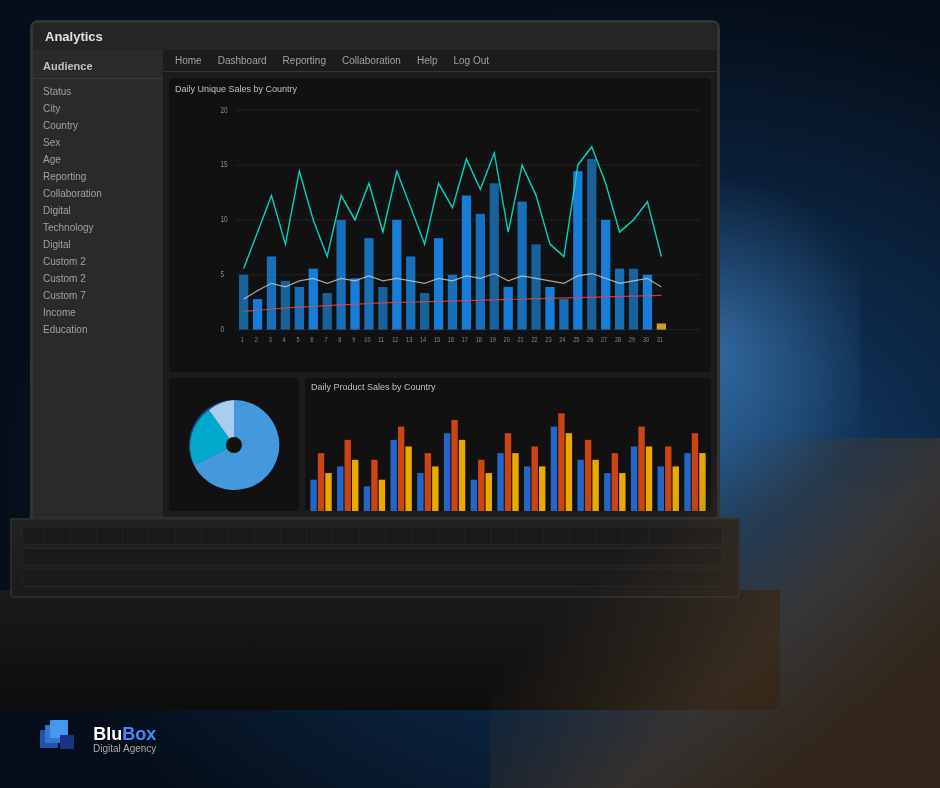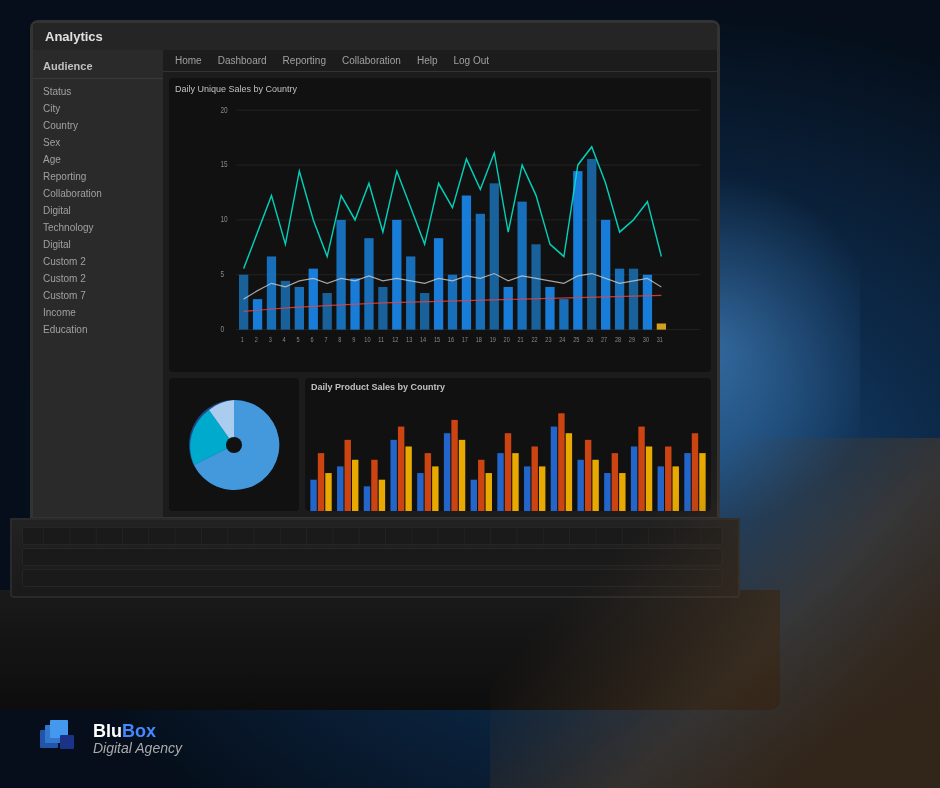--- a/index.html
+++ b/index.html
@@ -169,21 +169,20 @@
     .bar-chart-svg {
       width: 100%;
       height: 100%;
     }
 
     
     .bottom-charts {
       display: flex;
       gap: 6px;
       flex: 0 0 130px;
-      font-weight: bold;
     }
 
     .bottom-chart-left {
       flex: 0 0 130px;
       background: #111;
       border-radius: 4px;
       display: flex;
       align-items: center;
       justify-content: center;
     }
@@ -255,36 +254,36 @@
     }
 
     .logo-icon {
       width: 45px;
       height: 38px;
     }
 
     .logo-text {
       display: flex;
       flex-direction: column;
+      align-items: center;
     }
 
     .logo-name {
       font-size: 18px;
       font-weight: bold;
       color: #ffffff;
       line-height: 1;
     }
 
     .logo-name .blu { color: #ffffff; }
     .logo-name .box { color: #4488ff; }
 
     .logo-subtitle {
-      font-size: 14px;
+      font-size: 10px;
       color: #aaaaaa;
-      font-style: italic;
     }
 
     
     .y-label {
       font-size: 7px;
       fill: #888;
     }
 
     
     .x-label {

